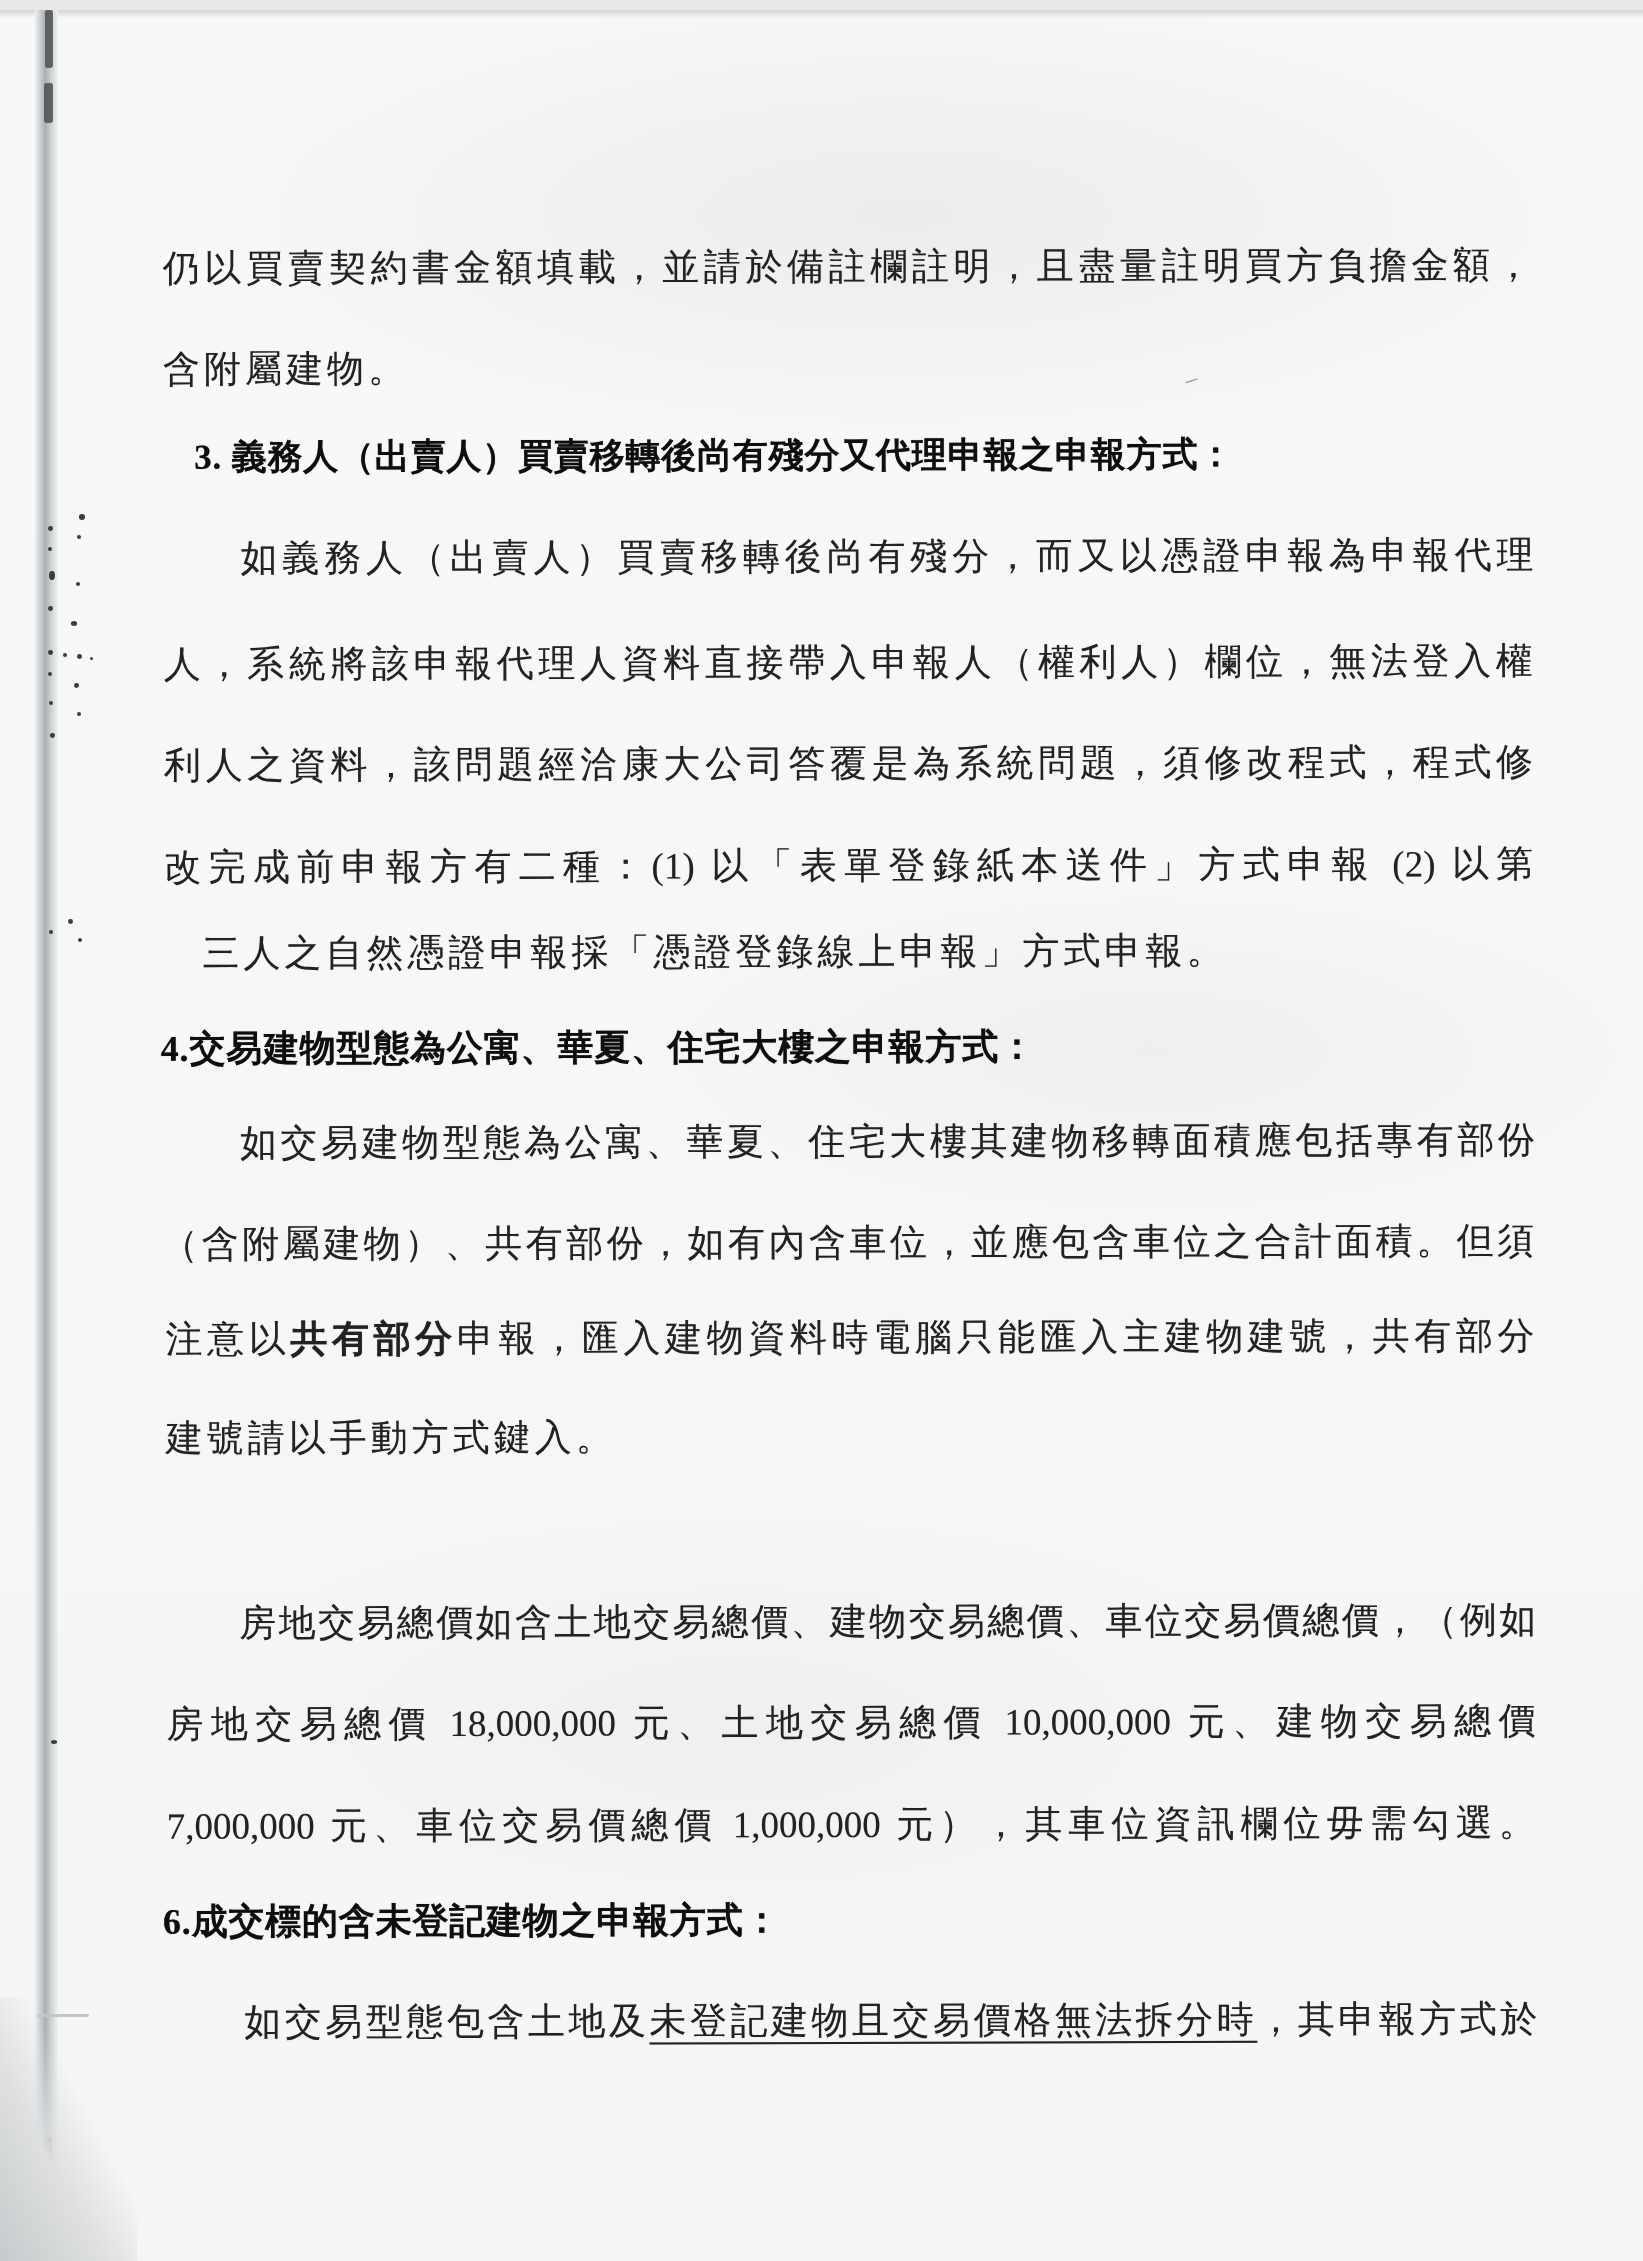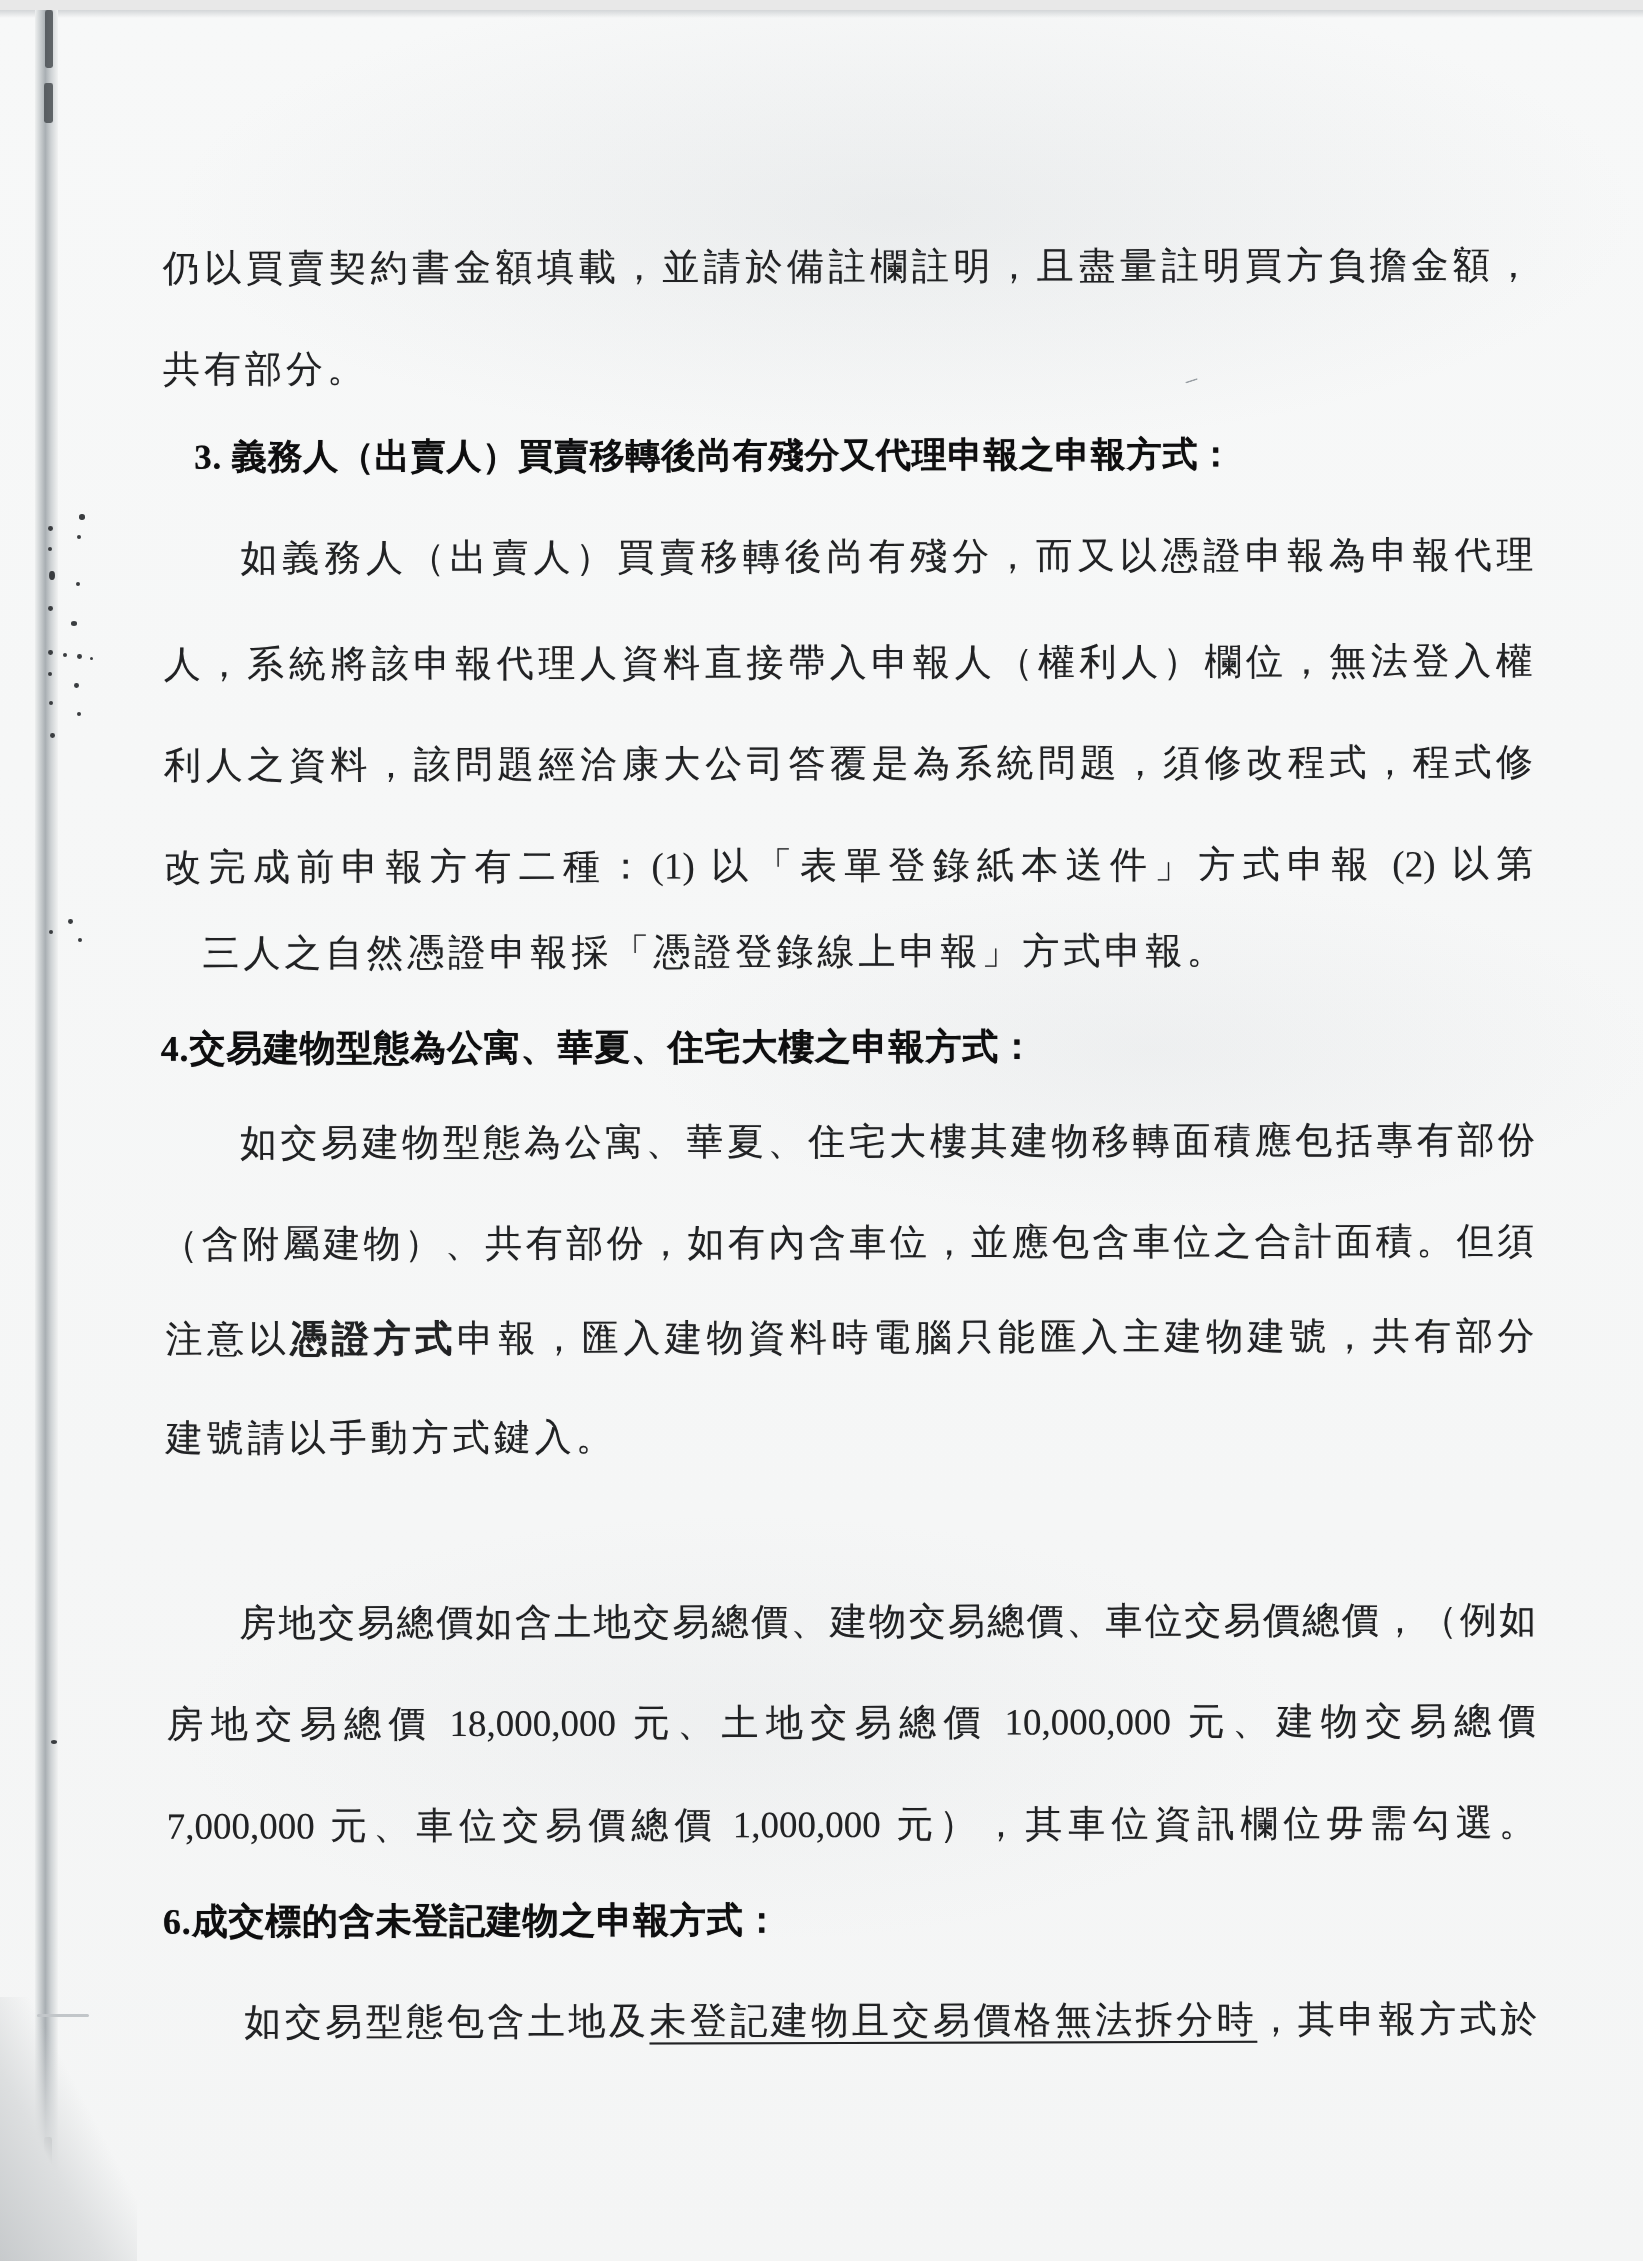--- a/index.html
+++ b/index.html
@@ -85,42 +85,42 @@
   <div class="sp" style="left:68px;top:909px;width:4.8px;height:4.8px;"></div>
   <div class="sp" style="left:49px;top:920px;width:4px;height:4px;"></div>
   <div class="sp" style="left:78px;top:928px;width:4px;height:4px;"></div>
   <div class="sp" style="left:51px;top:1730px;width:6.4px;height:4px;"></div>
   <div class="tick" style="left:1184px;top:363px;"></div>
 
   <div class="textblock">
 
     <div class="line full" style="left:165px;top:232px;width:1369px;">仍以買賣契約書金額填載，並請於備註欄註明，且盡量註明買方負擔金額，</div>
 
-    <div class="line" style="left:165px;top:333px;">共有部分。</div>
+    <div class="line" style="left:165px;top:333px;">含附屬建物。</div>
 
     <div class="line heading h43" style="left:196px;top:421px;">3. 義務人（出賣人）買賣移轉後尚有殘分又代理申報之申報方式：</div>
 
     <div class="line full" style="left:242px;top:522px;width:1293px;">如義務人（出賣人）買賣移轉後尚有殘分，而又以憑證申報為申報代理</div>
 
     <div class="line full" style="left:165px;top:628px;width:1369px;">人，系統將該申報代理人資料直接帶入申報人（權利人）欄位，無法登入權</div>
 
     <div class="line full" style="left:165px;top:729px;width:1369px;">利人之資料，該問題經洽康大公司答覆是為系統問題，須修改程式，程式修</div>
 
     <div class="line full" style="left:165px;top:831px;width:1369px;">改完成前申報方有二種：(1) 以「表單登錄紙本送件」方式申報 (2) 以第</div>
 
     <div class="line" style="left:203px;top:917px;">三人之自然憑證申報採「憑證登錄線上申報」方式申報。</div>
 
     <div class="line heading h45" style="left:161px;top:1012px;">4.交易建物型態為公寓、華夏、住宅大樓之申報方式：</div>
 
     <div class="line full" style="left:240px;top:1107px;width:1295px;">如交易建物型態為公寓、華夏、住宅大樓其建物移轉面積應包括專有部份</div>
 
     <div class="line full" style="left:161px;top:1208px;width:1373px;">（含附屬建物）、共有部份，如有內含車位，並應包含車位之合計面積。但須</div>
 
     <div class="line full" style="left:165px;top:1303px;width:1369px;">
-      <span>注意以</span><span class="b">憑證方式</span><span>申報，匯入建物資料時電腦只能匯入主建物建號，共有部分</span>
+      <span>注意以</span><span class="b">共有部分</span><span>申報，匯入建物資料時電腦只能匯入主建物建號，共有部分</span>
     </div>
 
     <div class="line" style="left:165px;top:1402px;">建號請以手動方式鍵入。</div>
 
 
     <div class="line full" style="left:238px;top:1587px;width:1297px;">房地交易總價如含土地交易總價、建物交易總價、車位交易價總價，（例如</div>
 
     <div class="line full" style="left:165px;top:1688px;width:1369px;">房地交易總價 18,000,000 元、土地交易總價 10,000,000 元、建物交易總價</div>
 
     <div class="line full" style="left:165px;top:1790px;width:1369px;">7,000,000 元、車位交易價總價 1,000,000 元），其車位資訊欄位毋需勾選。</div>

